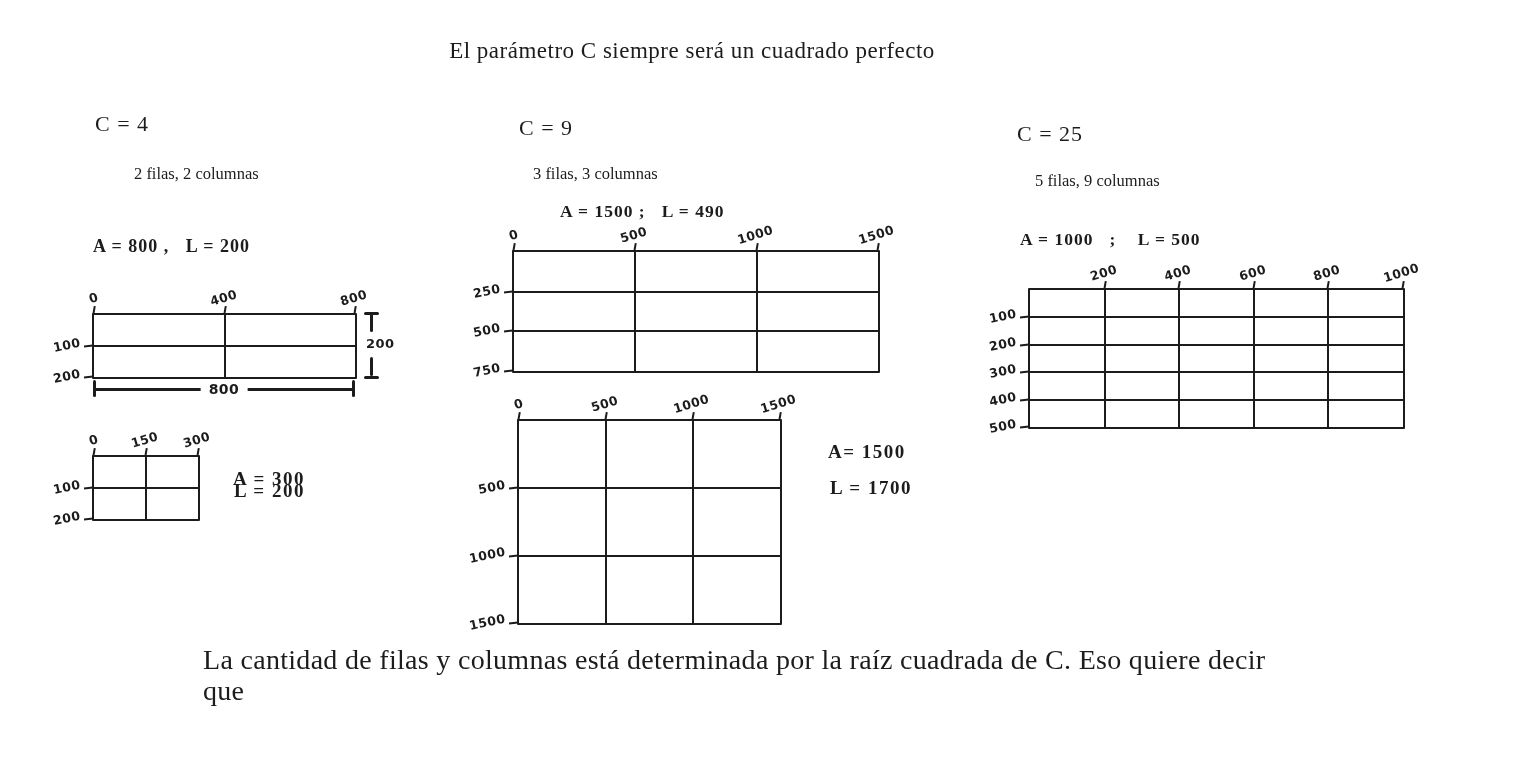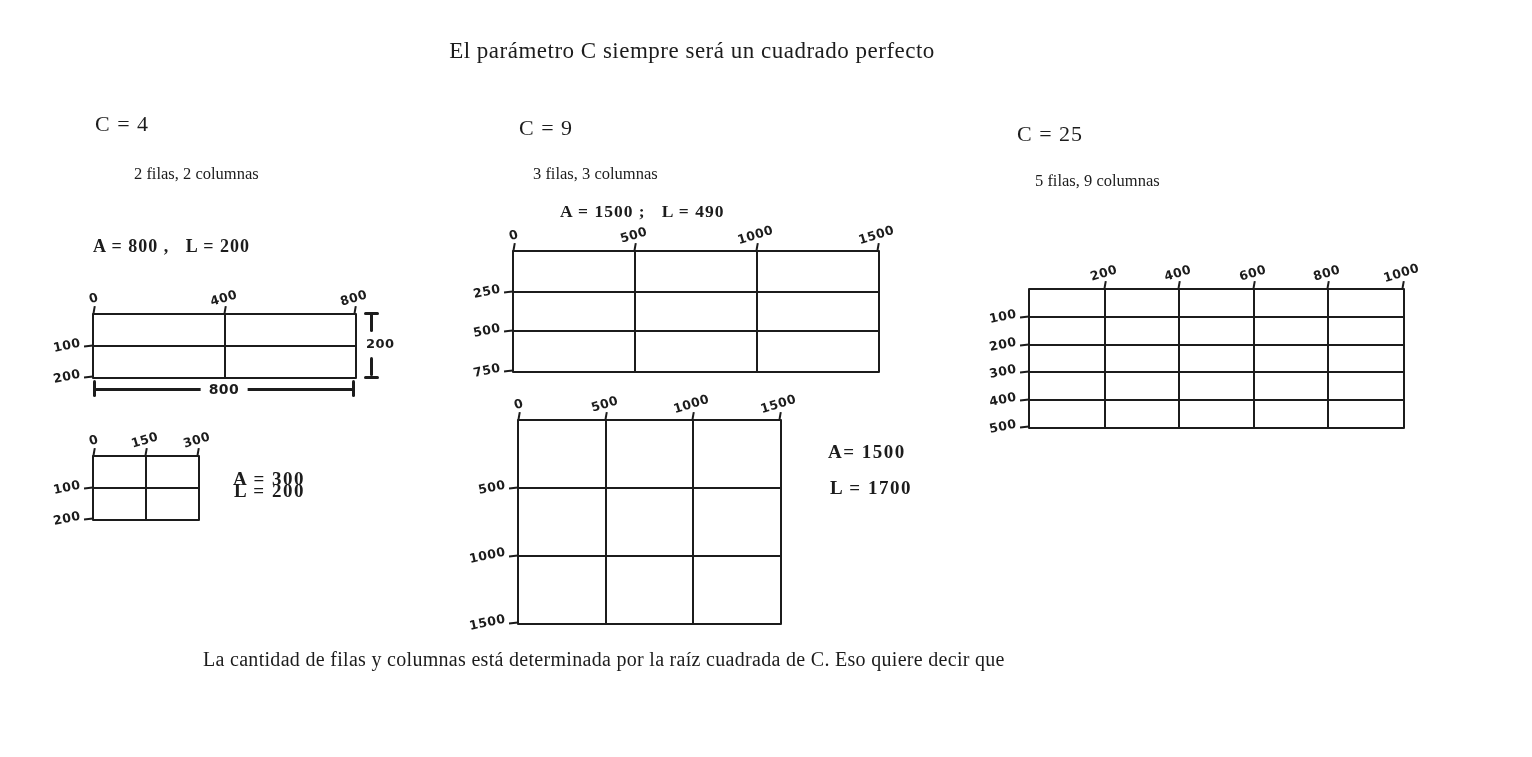--- a/index.html
+++ b/index.html
@@ -7,21 +7,21 @@
     position:relative;width:1532px;height:757px;background:#ffffff;overflow:hidden;
     font-family:"DejaVu Sans","Liberation Sans",sans-serif;color:#1c1c1c;
   }
   .abs{position:absolute;font-family:Liberation Serif, serif;}
   .pre{white-space:pre;}
   .title{font-size:23px;letter-spacing:.5px;text-align:center;}
   .heading{font-size:22px;letter-spacing:1px;}
   .sub{font-size:16.5px;}
   .params{font-size:18px;font-weight:bold;letter-spacing:1px;}
   .side-label{font-size:19px;font-weight:bold;letter-spacing:1.5px;}
-  .footer{font-size:20px;line-height:31px;letter-spacing:.3px;}
+  .footer{font-size:28px;line-height:31px;letter-spacing:.3px;}
 
   
   .grid{position:absolute;border:2px solid #1c1c1c;border-radius:1px;}
   .grid .vline{position:absolute;top:0;bottom:0;width:2px;background:#1c1c1c;transform:translateX(-1px);}
   .grid .hline{position:absolute;left:0;right:0;height:2px;background:#1c1c1c;transform:translateY(-1px);}
   .grid .xtickmark{position:absolute;top:-9px;width:2px;height:9px;background:#1c1c1c;transform:translateX(-1px) rotate(10deg);}
   .grid .xticklabel{position:absolute;top:-10px;transform:translate(-55%,-100%) rotate(-17deg);
     font-size:12.5px;font-weight:bold;letter-spacing:.5px;white-space:nowrap;}
   .grid .ytickmark{position:absolute;left:-10px;width:9px;height:2px;background:#1c1c1c;transform:translateY(-1px) rotate(-6deg);}
   .grid .yticklabel{position:absolute;right:calc(100% + 13px);transform:translateY(-58%) rotate(-12deg);
@@ -136,20 +136,21 @@
       <div class="ytickmark" style="top: 66.67%;"></div>
       <div class="yticklabel" style="top: 66.67%;">1000</div>
       <div class="ytickmark" style="top: 100%;"></div>
       <div class="yticklabel" style="top: 100%;">1500</div>
     </div>
   <div class="abs side-label" style="left:828px;top:441px;">A= 1500</div>
   <div class="abs side-label" style="left:830px;top:477px;">L = 1700</div>
 
   <div class="abs heading" style="left:1017px;top:121px;">C = 25</div>
   <div class="abs sub" style="left:1035px;top:171px;">5 filas, 9 columnas</div>
+  <div class="abs params pre" style="left:1020px;top:229px;font-size:17.5px;">A = 1000   ;    L = 500</div>
 
   <div class="grid" style="left:1028px;top:288px;width:373px;height:137px;">
       <div class="vline" style="left: 20%;"></div>
       <div class="vline" style="left: 40%;"></div>
       <div class="vline" style="left: 60%;"></div>
       <div class="vline" style="left: 80%;"></div>
       <div class="hline" style="top: 20%;"></div>
       <div class="hline" style="top: 40%;"></div>
       <div class="hline" style="top: 60%;"></div>
       <div class="hline" style="top: 80%;"></div>

